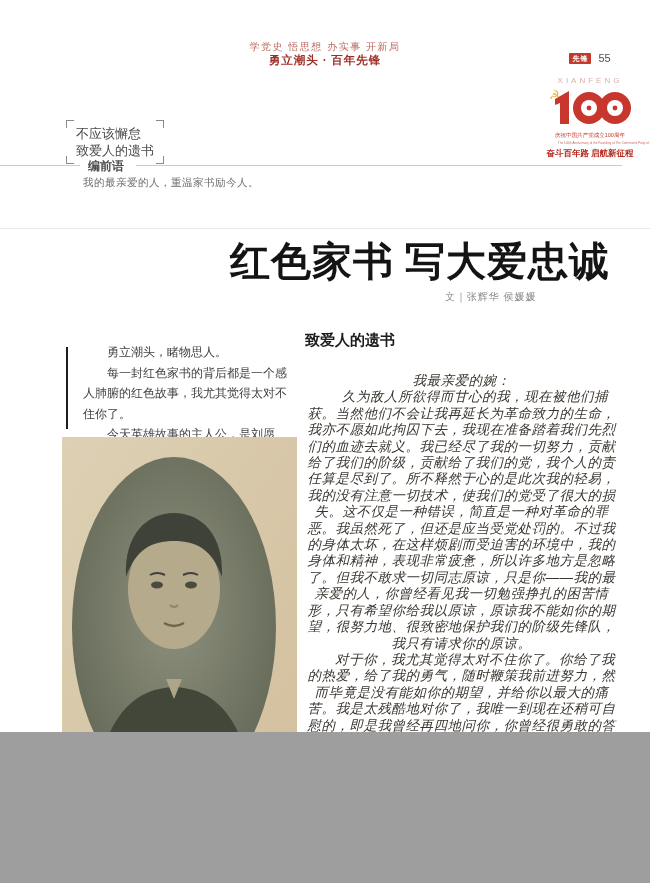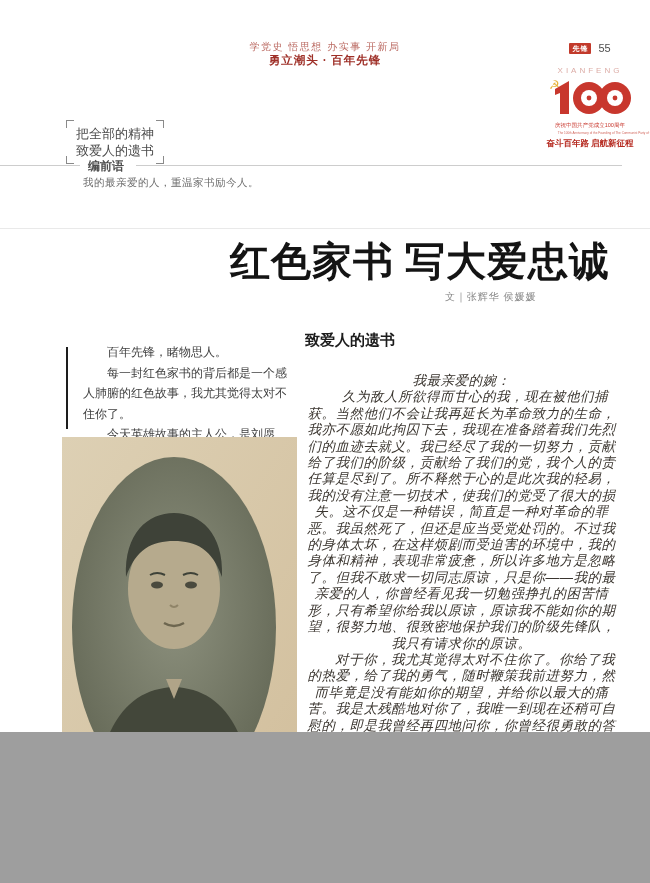--- a/index.html
+++ b/index.html
@@ -8,21 +8,21 @@
     background:#ffffff;overflow:hidden;
     font-family:"Liberation Sans","DejaVu Sans",sans-serif;
   }
   
   .slogan1{position:absolute;top:40px;left:0;width:650px;text-align:center;
     font-size:10px;letter-spacing:1.5px;color:#bb6a62;}
   .slogan2{position:absolute;top:53px;left:0;width:650px;text-align:center;
     font-size:11.5px;font-weight:bold;letter-spacing:1px;color:#9e2f27;
     font-family:"Liberation Serif","DejaVu Serif",serif;}
   
-  .masthead{position:absolute;top:42px;right:8px;width:104px;text-align:center;}
+  .masthead{position:absolute;top:52px;right:8px;width:104px;text-align:center;}
   .mast-row{display:flex;align-items:center;justify-content:center;gap:7px;}
   .mini-logo{display:inline-block;background:#c23a2b;color:#fff;font-size:7px;
     line-height:11px;padding:0 3px;border-radius:1px;font-weight:bold;letter-spacing:1px;}
   .pageno{font-size:11px;color:#4f4f4f;}
   .xianfeng{margin-top:12px;font-size:8px;letter-spacing:3px;color:#dcaca6;}
   .logo100{margin-top:2px;}
   .logo-cap-cn{font-size:6px;color:#c8372d;white-space:nowrap;transform:scale(.92);transform-origin:center;}
   .logo-cap-en{font-size:5px;color:#d2695f;white-space:nowrap;transform:scale(.62);transform-origin:center;line-height:6px;}
   .logo-slogan{margin-top:2px;font-size:8.5px;font-weight:bold;color:#b5281e;white-space:nowrap;
     font-family:"Liberation Serif","DejaVu Serif",serif;}
@@ -95,38 +95,38 @@
     <div class="logo-cap-cn">庆祝中国共产党成立100周年</div>
     <div class="logo-cap-en">The 100th Anniversary of the Founding of The Communist Party of China</div>
     <div class="logo-slogan">奋斗百年路 启航新征程</div>
   </div>
 
   <div class="badge">
     <span class="c tl"></span>
     <span class="c tr"></span>
     <span class="c bl"></span>
     <span class="c br"></span>
-    <div>把全部的精神</div>
+    <div>不应该懈怠</div>
     <div>致爱人的遗书</div>
   </div>
 
   <div class="ed-line-l"></div>
   <div class="ed-title">编前语</div>
   <div class="ed-line-r"></div>
   <div class="ed-body">
     <p>我的最亲爱的人，重温家书励今人。</p>
   </div>
   <div class="divider"></div>
 
   <div class="title">红色家书 写大爱忠诚</div>
   <div class="byline">文｜张辉华 侯媛媛</div>
 
   <div class="intro-bar"></div>
   <div class="intro">
-    <p>百年先锋，睹物思人。</p>
+    <p>勇立潮头，睹物思人。</p>
     <p>每一封红色家书的背后都是一个感人肺腑的红色故事，我尤其觉得太对不住你了。</p>
     <p>今天英雄故事的主人公，是刘愿庵。</p>
   </div>
 
   <div class="photo">
     <svg width="235" height="368" viewBox="0 0 235 368">
       <defs>
         <linearGradient id="paper" x1="0" y1="0" x2="1" y2="1">
           <stop offset="0" stop-color="#ddd0b4"></stop>
           <stop offset="1" stop-color="#d2bf9d"></stop>

